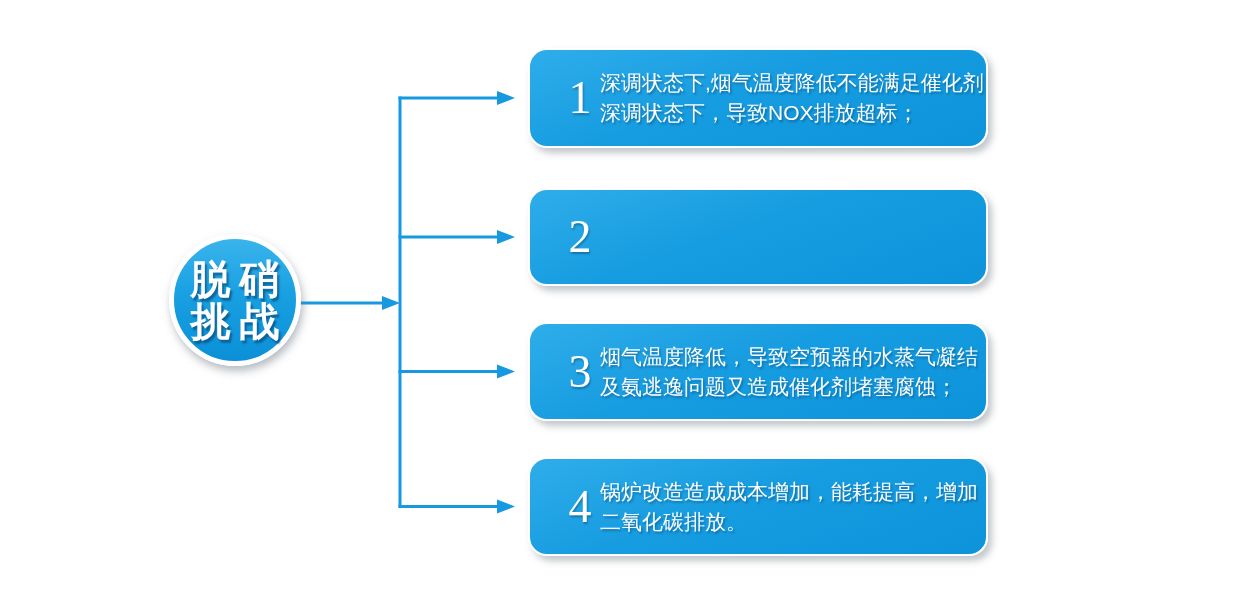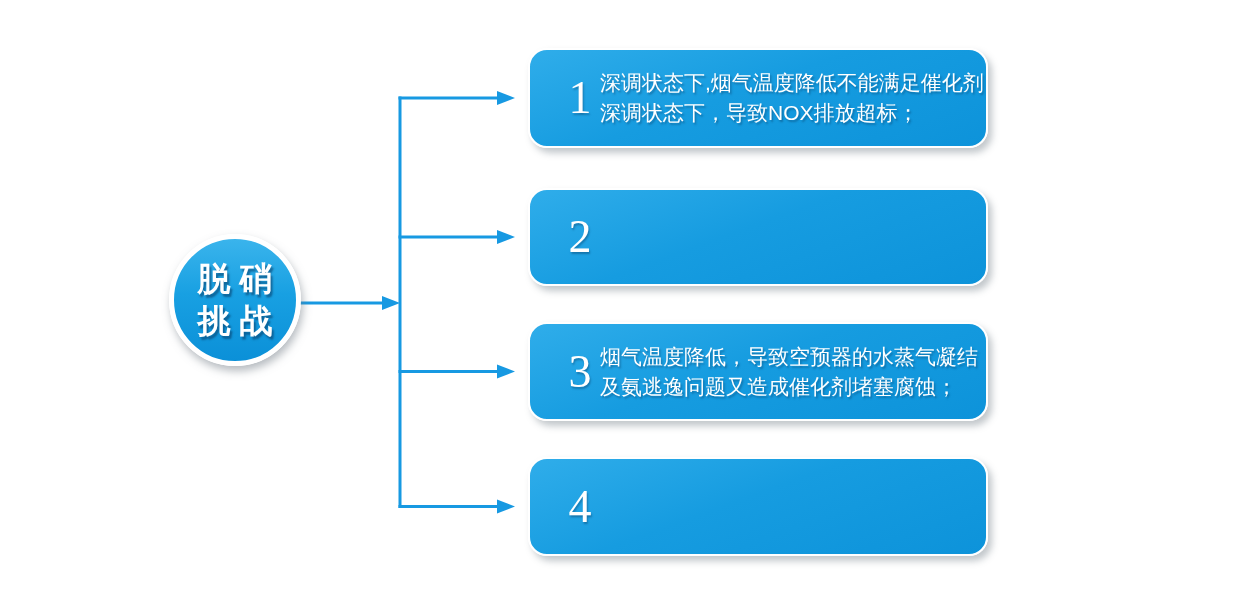--- a/index.html
+++ b/index.html
@@ -23,21 +23,21 @@
     width:132px;height:132px;
     border-radius:50%;
     border:5px solid #ffffff;
     background:linear-gradient(180deg,#3ab4ec 0%,#18a0e2 45%,#0b90d8 100%);
     box-shadow:2px 5px 9px rgba(110,120,130,0.5);
     display:flex;flex-direction:column;
     align-items:center;justify-content:center;
   }
   .center-node .line{
     color:#ffffff;
-    font-size:33px;
+    font-size:40px;
     font-weight:bold;
     letter-spacing:9px;
     text-indent:9px;
     line-height:42px;
     text-shadow:2px 3px 2px rgba(8,62,105,0.6);
     white-space:nowrap;
   }
   
   .connectors{position:absolute;left:0;top:0;width:1240px;height:600px;}
   .connectors .stroke{stroke:var(--accent);stroke-width:3;fill:none;}
@@ -122,15 +122,19 @@
   <div class="challenge-box box-3">
     <div class="num">3</div>
     <div class="txt">
       <div class="t-line">烟气温度降低，导致空预器的水蒸气凝结</div>
       <div class="t-line">及氨逃逸问题又造成催化剂堵塞腐蚀；</div>
     </div>
   </div>
 
   <div class="challenge-box box-4">
     <div class="num">4</div>
+    <div class="txt">
+      <div class="t-line">锅炉改造造成成本增加，能耗提高，增加</div>
+      <div class="t-line">二氧化碳排放。</div>
+    </div>
   </div>
 
 </div>
 
 </body></html>

